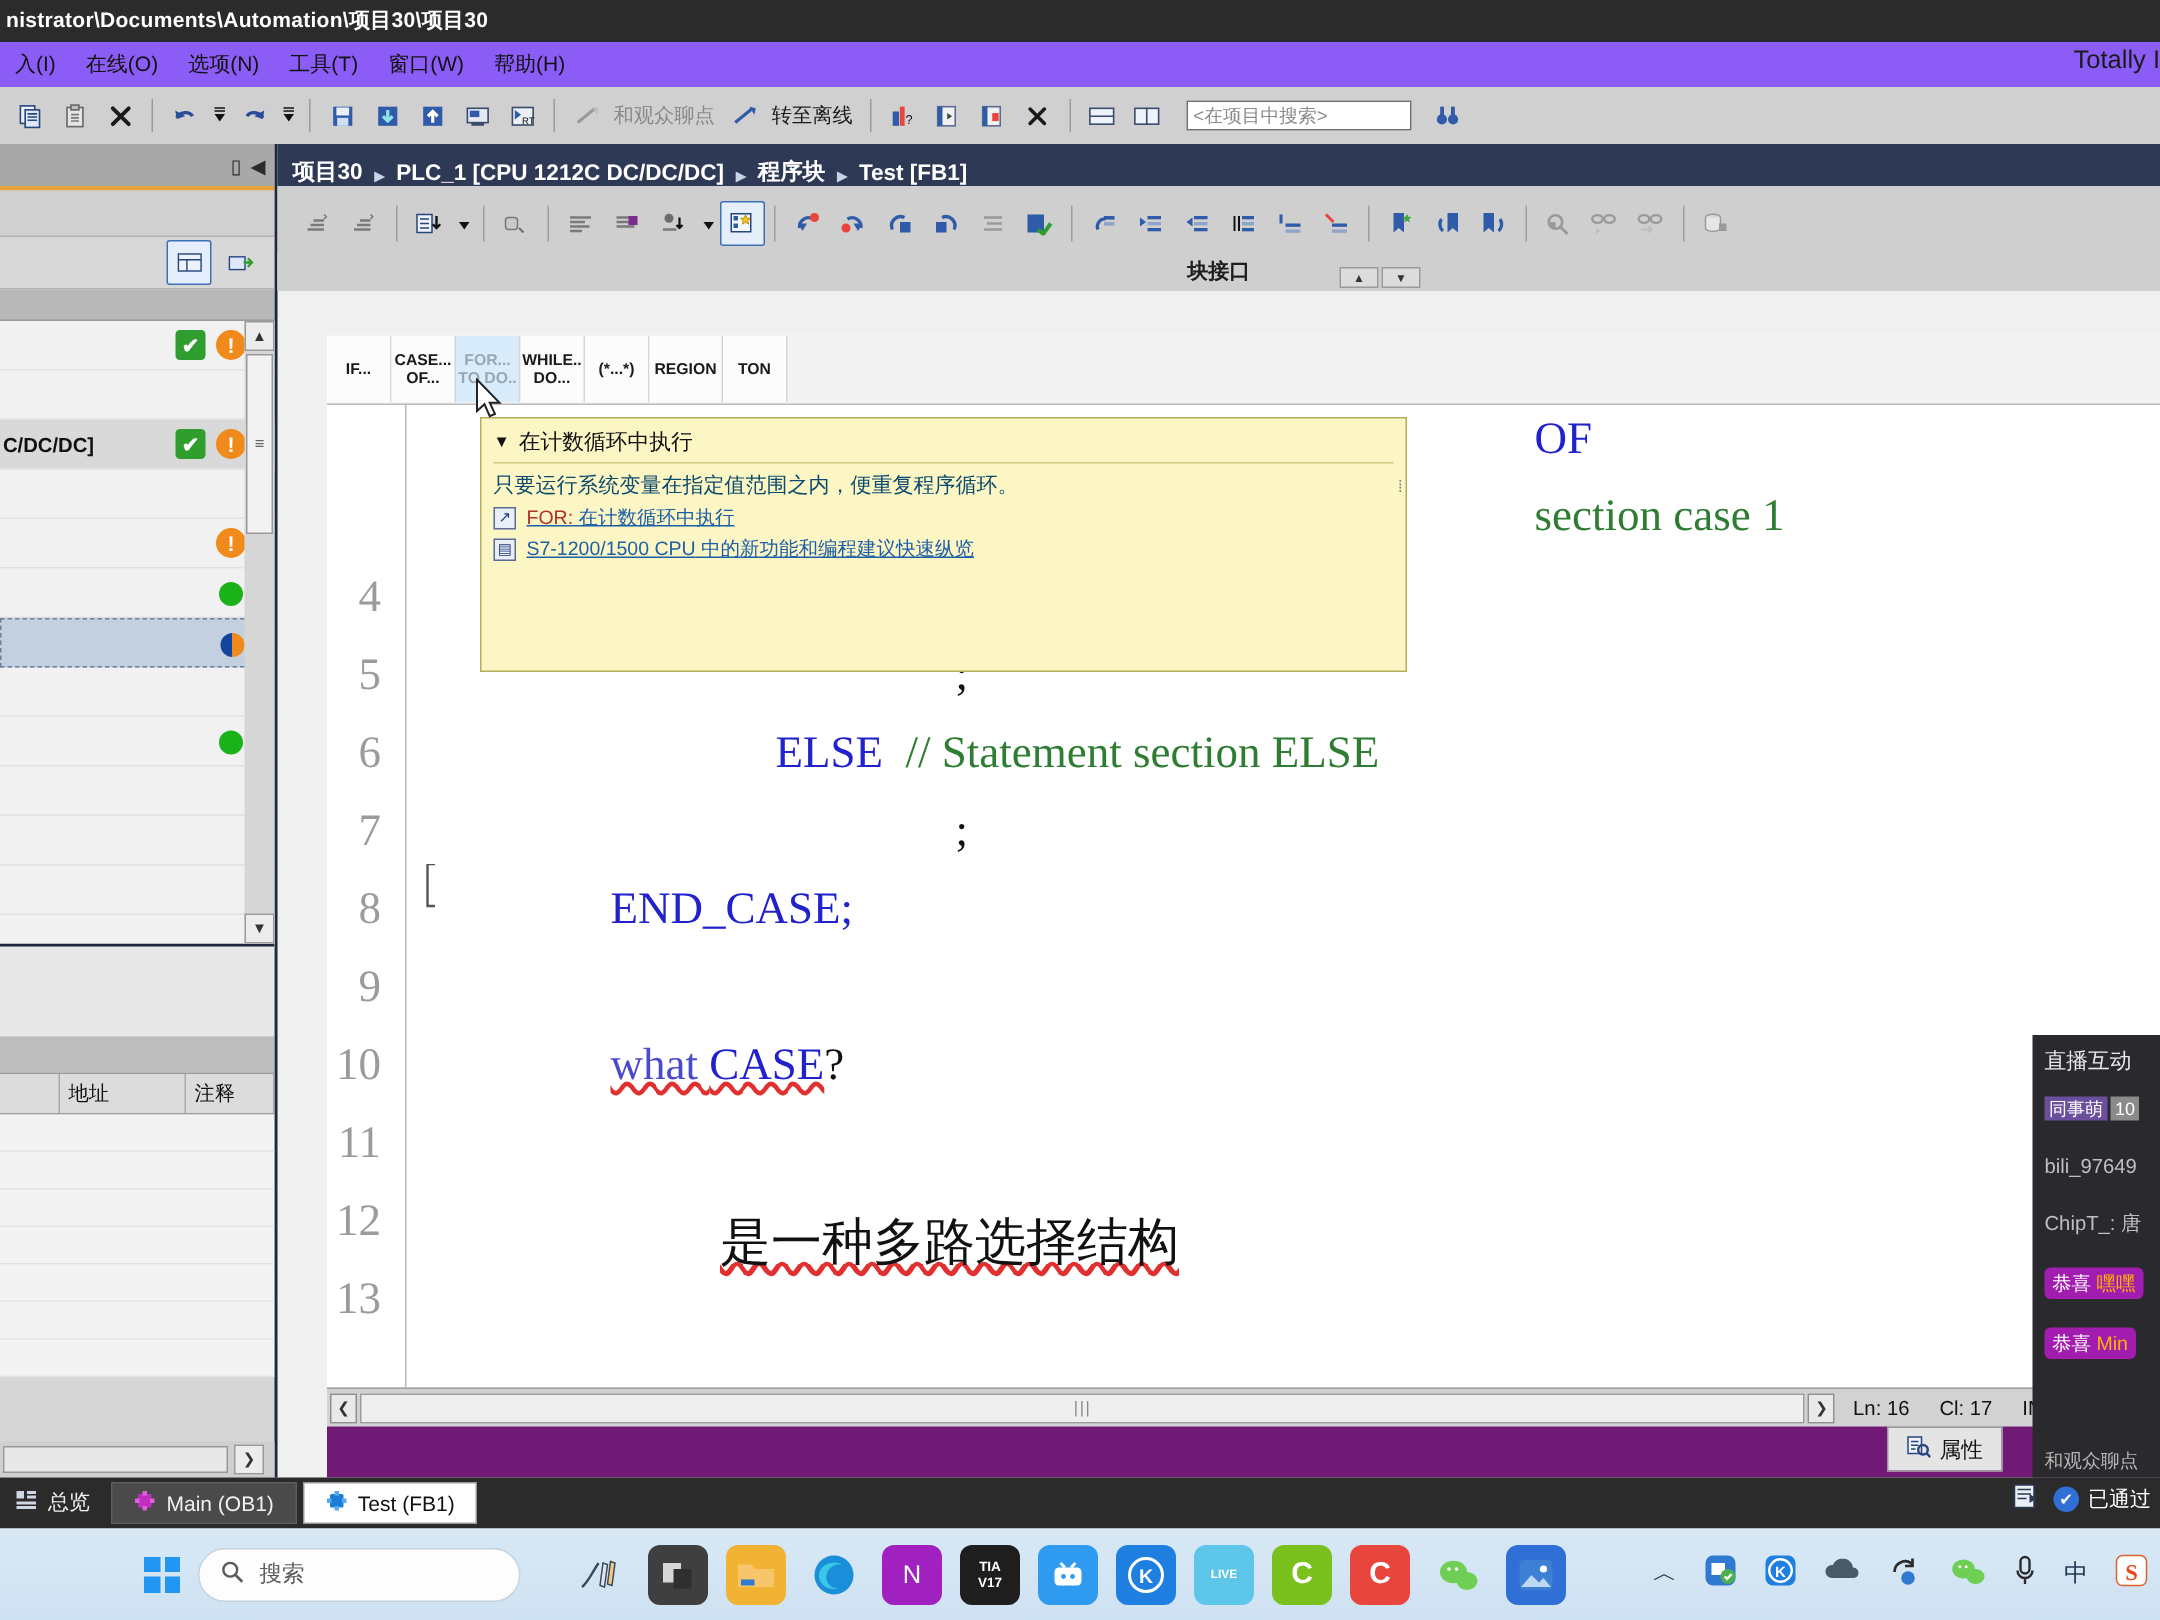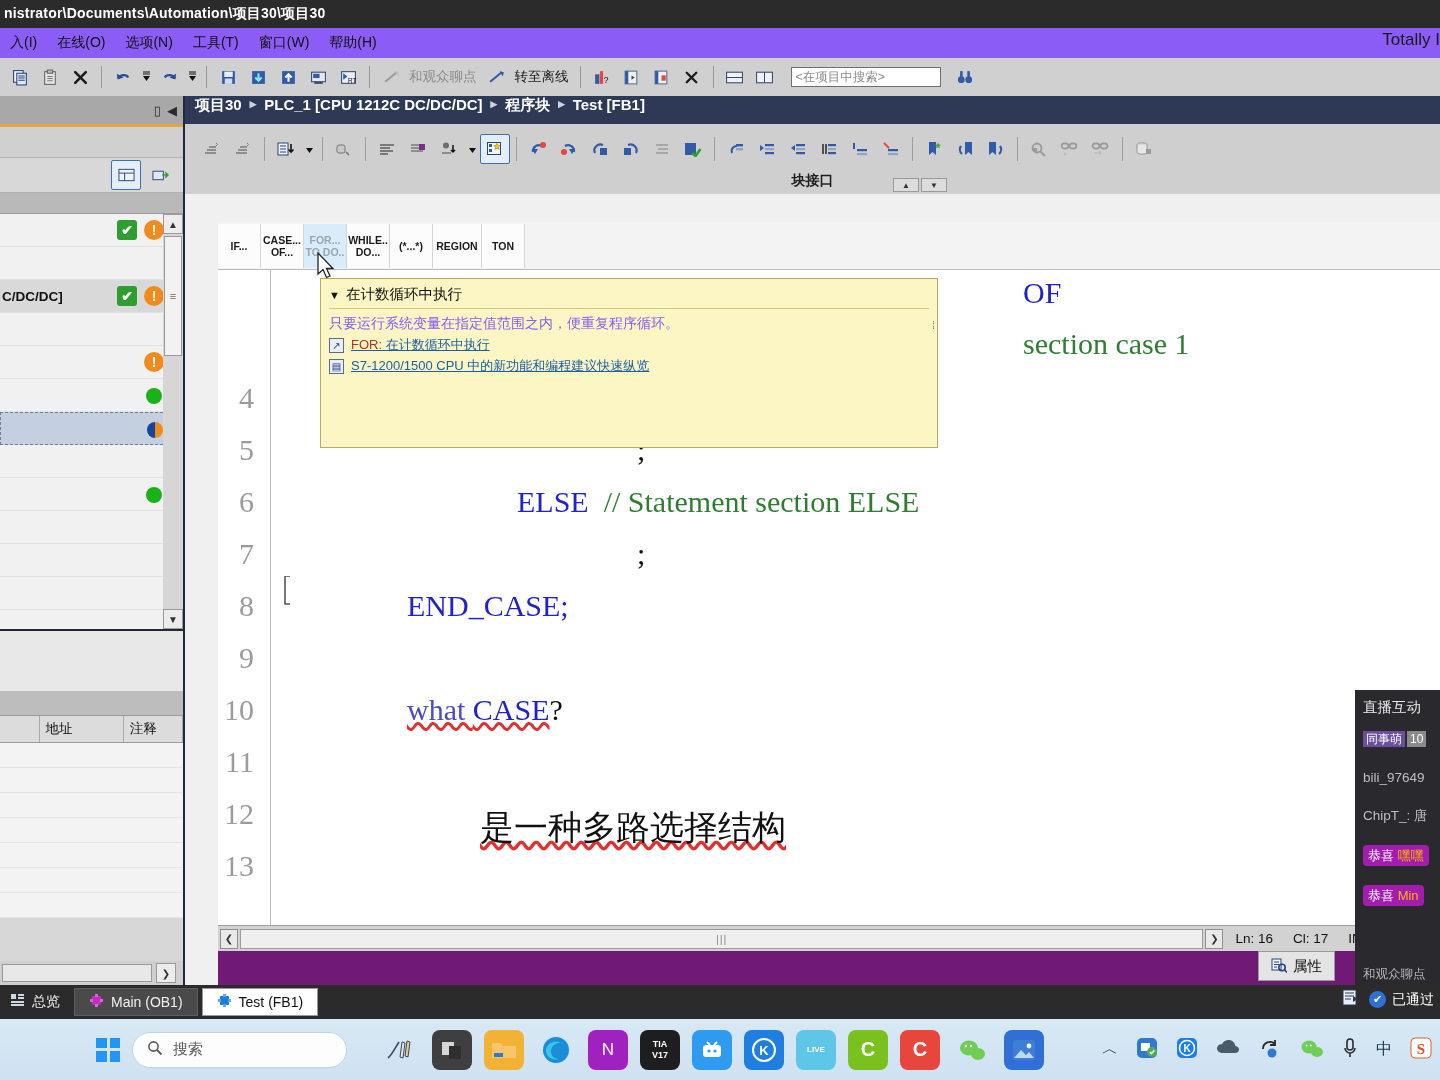--- a/index.html
+++ b/index.html
@@ -117,21 +117,21 @@
   #lp-hscroll{
     position:absolute;left:0;bottom:0;width:185px;height:24px;background:#cfcfcf;
     display:flex;align-items:center;
   }
   #lp-hs-track{margin-left:2px;width:150px;height:18px;background:#e8e8e8;border:1px solid #9a9a9a;box-sizing:border-box;}
 
   
   #crumbbar{
     left:185px;top:96px;width:1255px;height:28px;
     background:#2e3a55;color:#ffffff;
-    display:flex;align-items:flex-start;gap:8px;
+    display:flex;align-items:flex-end;gap:8px;
     font-size:15px;font-weight:700;padding-left:10px;box-sizing:border-box;
   }
   #crumbbar .sepr{color:#c9d3e6;font-size:13px;}
 
   
   #edtoolbar{
     left:185px;top:124px;width:1255px;height:70px;
     background:#cfcfcf;border-bottom:1px solid #a5a5a5;box-sizing:border-box;
   }
   #edtoolbar .row{
@@ -195,21 +195,21 @@
 
   
   #tooltip{
     position:absolute;left:102px;top:8px;width:618px;height:170px;
     background:#fbf6c4;border:1px solid #b5ac5a;box-sizing:border-box;
     padding:4px 8px;z-index:40;
     font-family:"Liberation Sans",sans-serif;
   }
   #tt-title{display:flex;align-items:center;gap:6px;font-size:14.5px;color:#111;padding:2px 0 3px 0;}
   #tt-sep{height:1px;background:#cfc77c;margin:1px 0 6px 0;}
-  #tt-body{font-size:14px;color:#8b5cf6;}
+  #tt-body{font-size:14px;color:#0c4a6e;}
   #tt-models{font-size:12.5px;color:#111;margin-top:42px;font-family:"Liberation Mono",monospace;}
   .tt-link{display:flex;align-items:center;gap:7px;margin-top:3px;font-size:13px;}
   .tt-ico{
     width:15px;height:15px;background:#e9eef7;border:1px solid #5a6d91;
     display:flex;align-items:center;justify-content:center;
     color:#1f3a7a;font-size:10px;box-sizing:border-box;flex:none;
   }
   .tt-a{color:#1d5fa8;text-decoration:underline;}
   .tt-a .red{color:#b03030;}
   #tt-scrollmark{position:absolute;right:2px;top:40px;color:#7a7a7a;font-size:11px;}

